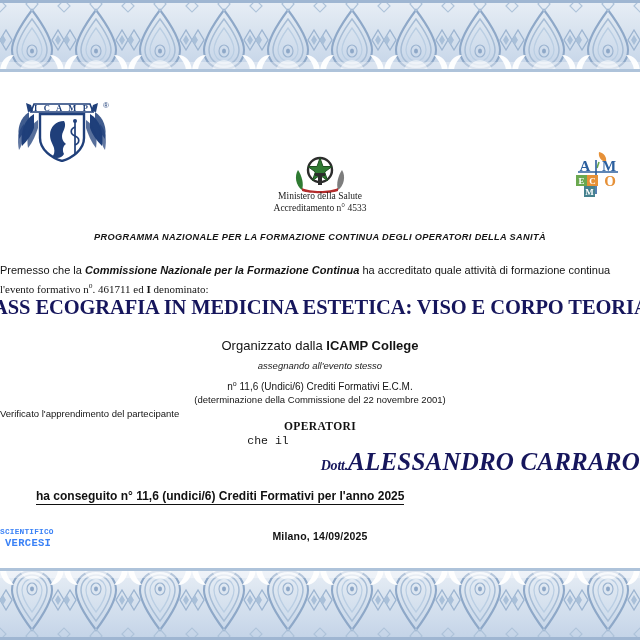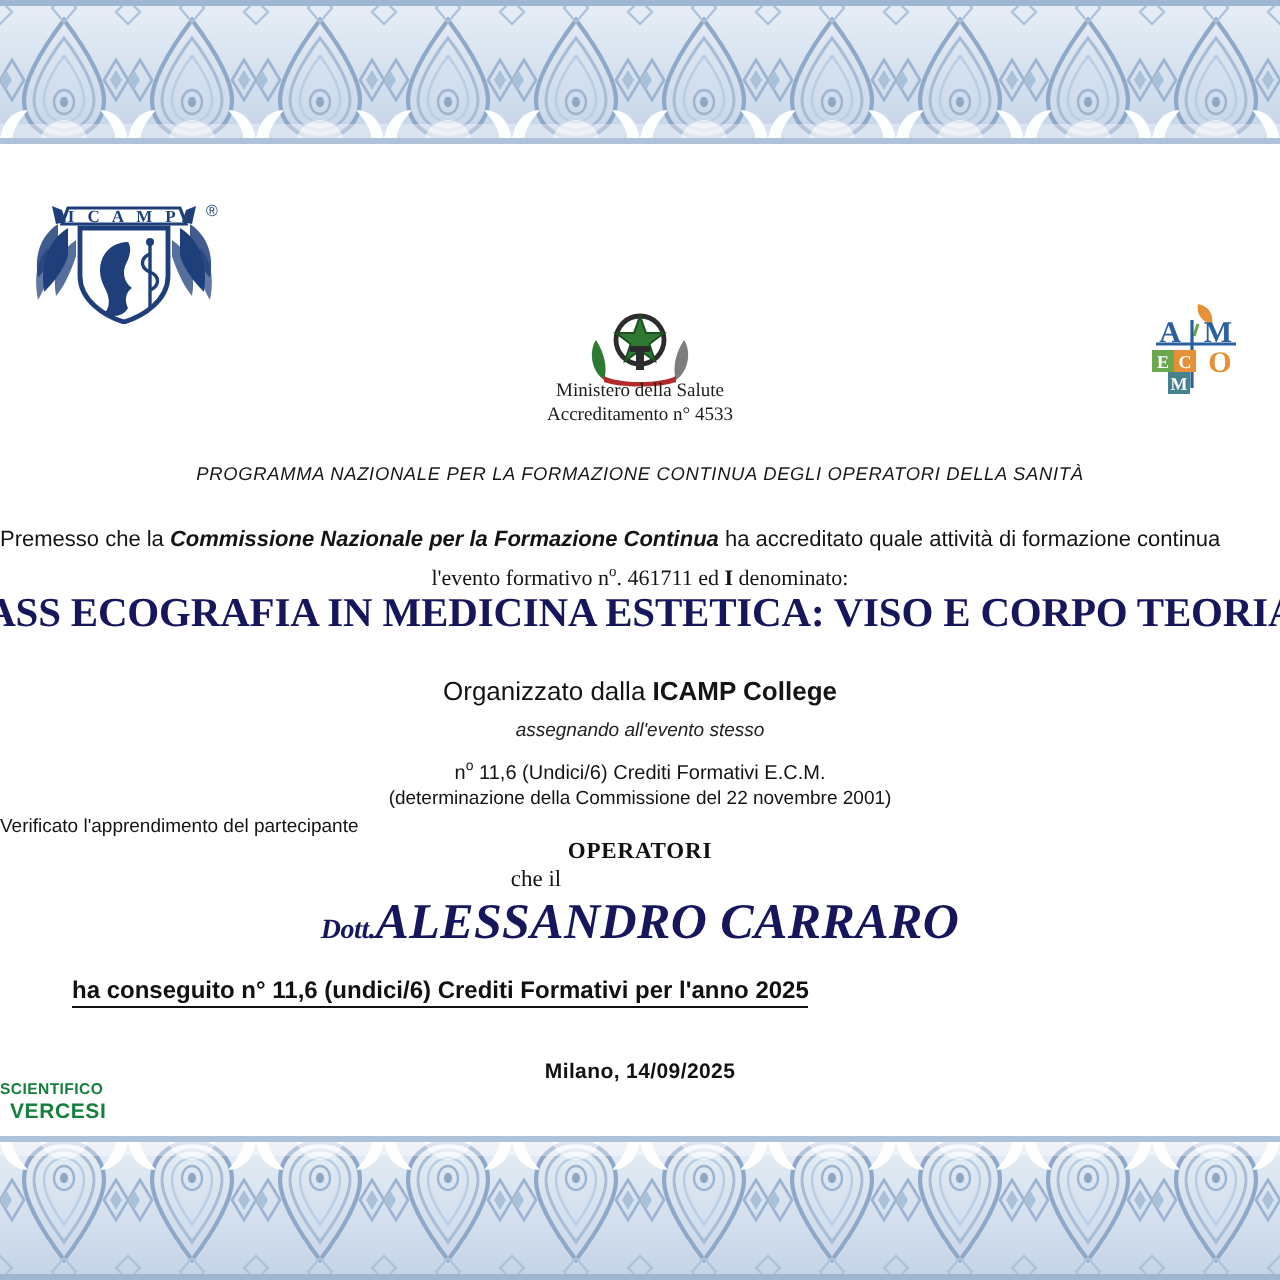--- a/index.html
+++ b/index.html
@@ -35,32 +35,32 @@
   .logo-ministero{position:absolute;left:288px;top:82px;width:64px;height:40px;}
   .ministero-cap{
     position:absolute;left:190px;top:118px;width:260px;text-align:center;
     font-family:"Liberation Serif", serif;font-size:9.5px;color:#1b1b1b;line-height:1.3;
   }
   .logo-aim{position:absolute;left:566px;top:78px;width:58px;height:48px;}
 
   .prog-nazionale{
     position:absolute;left:0;top:160px;width:640px;text-align:center;
     font-family:"Liberation Sans", sans-serif;
-    font-size:9.2px;font-weight:normal;font-style:italic;
+    font-size:9.2px;font-weight:bold;font-style:italic;
     font-variant:small-caps;letter-spacing:.35px;color:#161616;
   }
 
   .premesso{
     position:absolute;left:0;top:192px;width:540px;text-align:center;
     font-size:11px;color:#141414;white-space:nowrap;
   }
   .premesso b{font-weight:bold;font-style:italic;}
 
   .evento-line{
-    position:absolute;left:0;top:209px;width:640px;text-align:center;
+    position:absolute;left:0;top:209px;width:640px;text-align:left;
     font-family:"Liberation Serif", serif;font-size:11px;color:#141414;white-space:nowrap;
   }
   .evento-line b{font-weight:bold;}
   .evento-line .sup{font-size:7.5px;vertical-align:super;}
 
   .course-title{
     position:absolute;left:50%;top:224px;transform:translateX(-50%);
     font-family:"Liberation Serif", serif;
     font-size:20.5px;font-weight:bold;color:#16165c;
     white-space:nowrap;letter-spacing:-0.1px;
@@ -95,25 +95,25 @@
     position:absolute;left:0;top:336px;width:640px;text-align:left;
     font-size:9.5px;color:#141414;white-space:nowrap;
   }
   .certifica{
     position:absolute;left:0;top:348px;width:640px;text-align:center;
     font-family:"Liberation Serif", serif;
     font-size:11.5px;font-weight:bold;color:#111;letter-spacing:.4px;
   }
   .che-il{
     position:absolute;left:0;top:362px;width:536px;text-align:center;
-    font-family:Liberation Serif, serif;font-size:11.5px;color:#141414;
+    font-family:Liberation Mono, monospace;font-size:11.5px;color:#141414;
   }
 
   .recipient{
-    position:absolute;left:0;top:376px;width:640px;text-align:center;
+    position:absolute;left:0;top:376px;width:640px;text-align:right;
     font-family:"Liberation Serif", serif;color:#16165c;white-space:nowrap;
   }
   .recipient .titolo{
     font-size:14px;font-weight:bold;font-style:italic;letter-spacing:-.2px;
   }
   .recipient .nome{
     font-size:25px;font-weight:bold;font-style:italic;letter-spacing:.2px;
   }
 
   .conseguito{
@@ -123,22 +123,22 @@
     font-size:12px;font-weight:bold;color:#111;
     border-bottom:1.4px solid #111;padding-bottom:1px;white-space:nowrap;
   }
 
   .luogo-data{
     position:absolute;left:0;top:458px;width:640px;text-align:center;
     font-size:10.5px;font-weight:bold;color:#111;letter-spacing:.2px;
   }
 
   .sig-block{
-    position:absolute;left:0;top:468px;width:96px;
-    font-family:Liberation Sans, sans-serif;color:#15803d;
+    position:absolute;left:0;top:456px;width:96px;
+    font-family:Liberation Mono, monospace;color:#3b82f6;
   }
   .sig-block .l1{
     font-size:7.8px;font-weight:bold;font-variant:small-caps;letter-spacing:.2px;
     white-space:nowrap;
   }
   .sig-block .l2{
     font-size:10.5px;font-weight:bold;font-variant:small-caps;letter-spacing:.3px;
     white-space:nowrap;margin-top:1px;padding-left:5px;
   }
 </style>

